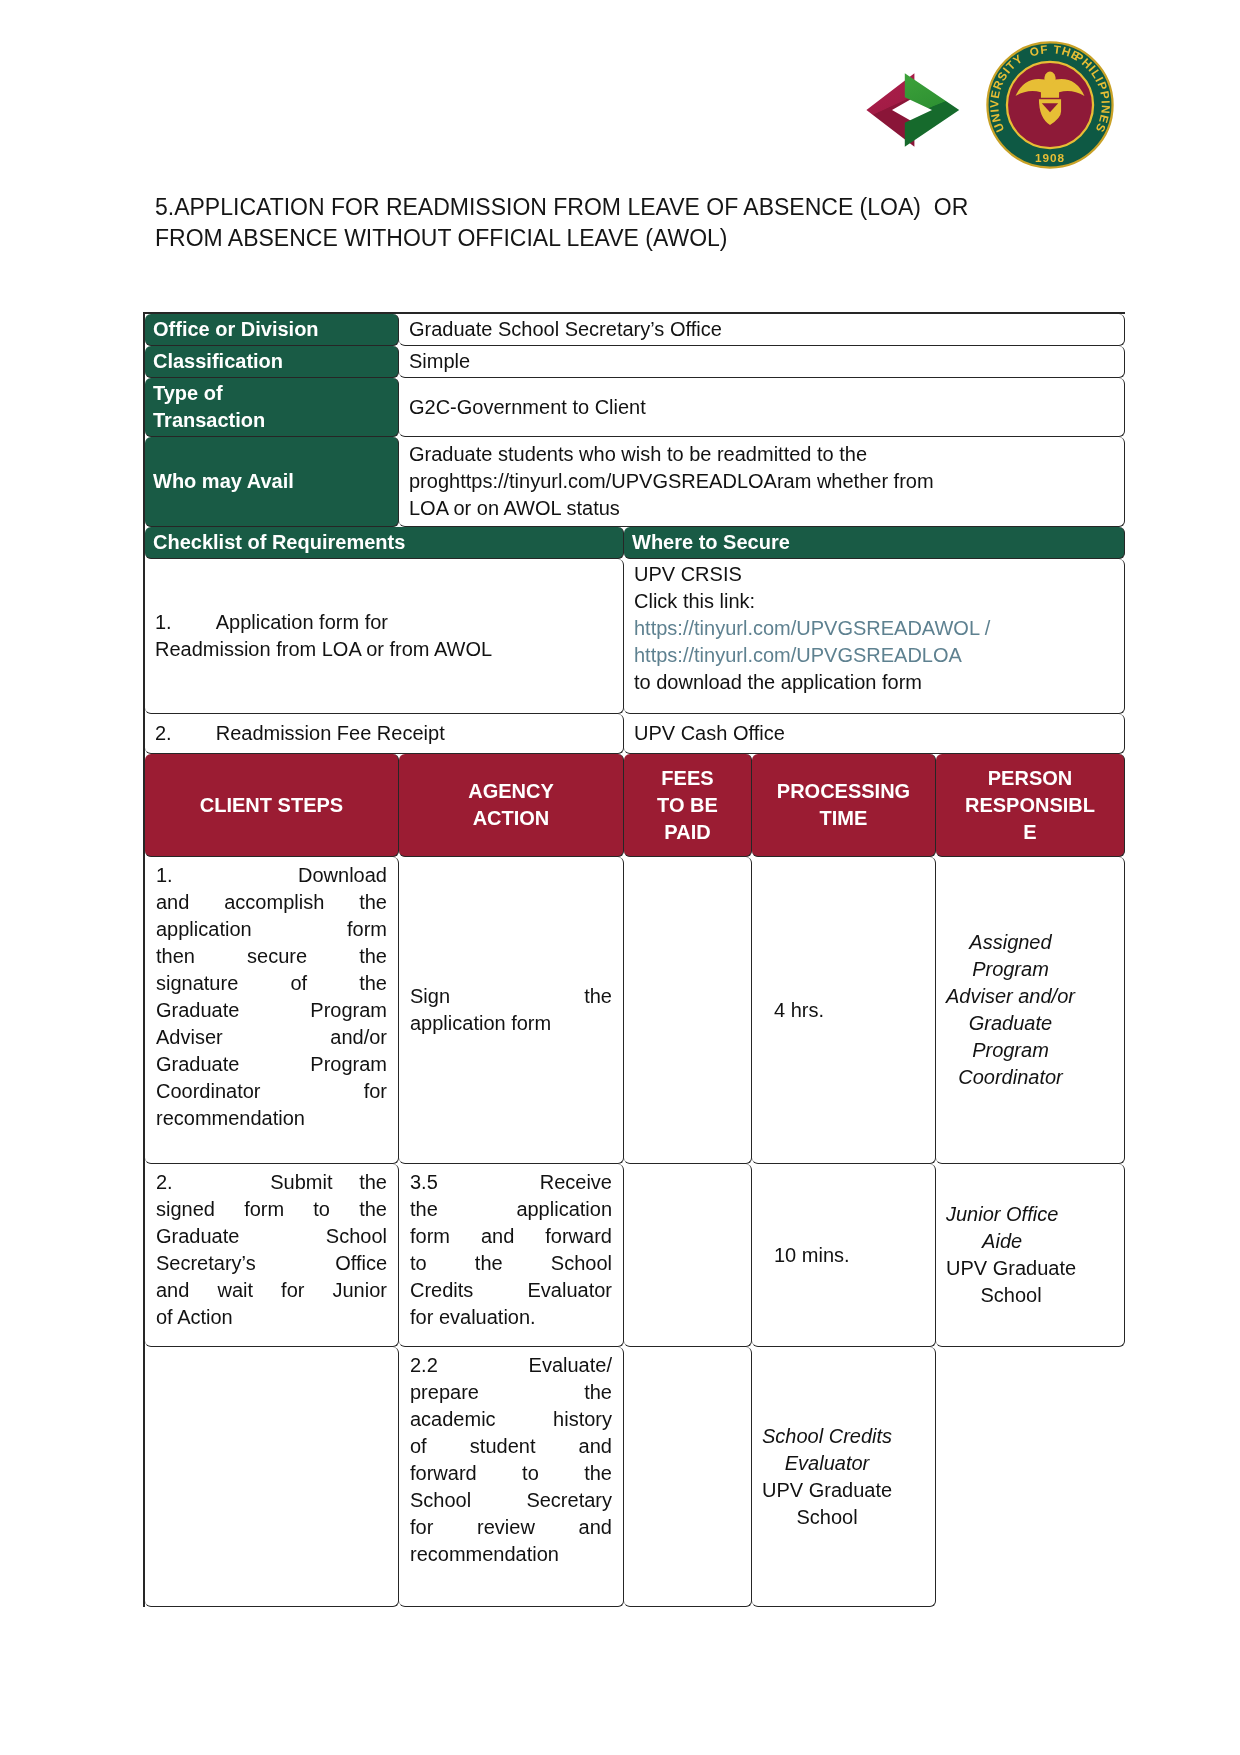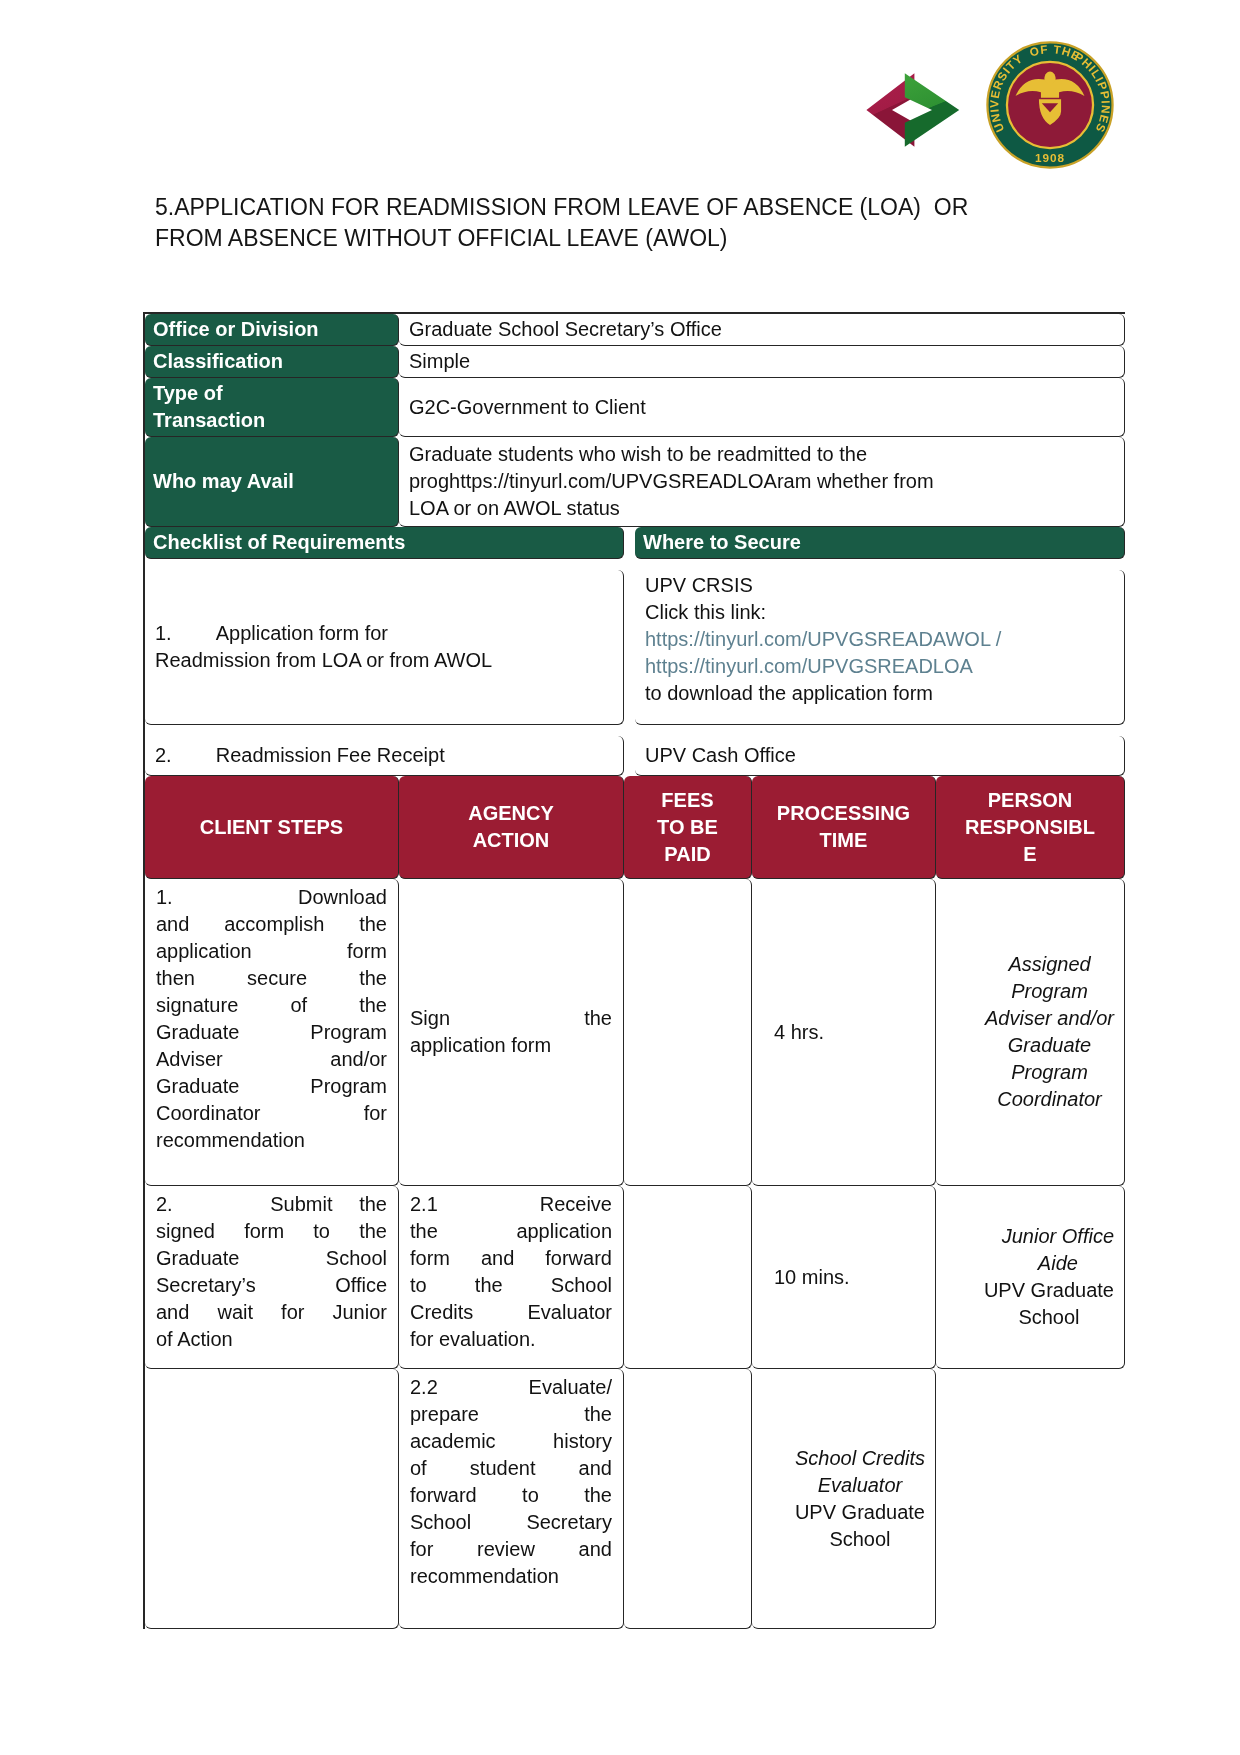--- a/index.html
+++ b/index.html
@@ -7,28 +7,28 @@
         font-family:"Liberation Sans",sans-serif;color:#121212;}
   .logo-arrows{position:absolute;left:856px;top:70px;width:112px;height:80px;}
   .logo-seal{position:absolute;left:982px;top:37px;width:136px;height:136px;}
   .content{position:absolute;left:143px;top:192px;width:1074px;}
   .title{margin:0 0 58px 12px;font-size:23px;line-height:31px;white-space:pre-wrap;color:#151515;}
   .tbl{width:982px;display:grid;border-left:2px solid #262626;border-top:2px solid #262626;box-sizing:border-box;}
   .tbl + .tbl{border-top:none;}
   .cell{border-right:1.8px solid #262626;border-bottom:1.8px solid #262626;box-sizing:border-box;
         font-size:20px;line-height:27px;padding:2px 10px;overflow:hidden;background:#fff;border-radius:6px;}
   .info{grid-template-columns:254px 1fr;}
-  .chk{grid-template-columns:479px 1fr;gap:11px;}
+  .chk{grid-template-columns:479px 1fr;}
   .bodytbl{grid-template-columns:254px 225px 128px 184px 1fr;}
   .glabel{background:var(--green,#195B45);color:#fff;font-weight:700;padding-left:8px;}
   .mhead{background:var(--maroon,#9B1C33);color:#fff;font-weight:700;display:flex;align-items:center;
          justify-content:center;text-align:center;white-space:pre-line;line-height:27px;}
   .prelinetxt{white-space:pre-line;}
   .vcenter{display:flex;flex-direction:column;justify-content:center;}
-  .hcenter{text-align:center;align-items:flex-end;}
+  .hcenter{text-align:center;align-items:flex-start;}
   .italic{font-style:italic;}
   .steps{padding:5px 11px;}
   .time{padding-left:22px;}
   .jline{display:flex;justify-content:space-between;}
   .tabgap{display:inline-block;width:44px;}
   .lnk{color:var(--link,#5E8190);cursor:pointer;}
   .h31{min-height:31px}.h55{min-height:55px}.h90{min-height:90px}.h155{min-height:155px}
   .h40{min-height:40px}.h103{min-height:103px}.h307{min-height:307px}.h183{min-height:183px}.h260{min-height:260px}
   .sealtext{font-family:"Liberation Sans",sans-serif;font-weight:700;letter-spacing:1px;fill:#E7BE35;}
 </style>
@@ -222,21 +222,21 @@
           <div class="jline">
             <span>and</span>
             <span>wait</span>
             <span>for</span>
             <span>Junior</span>
           </div>
           <div>of Action</div>
         </div>
       <div class="cell steps h183">
           <div class="jline">
-            <span>2.1</span>
+            <span>3.5</span>
             <span class="tabgap"></span>
             <span>Receive</span>
           </div>
           <div class="jline">
             <span>the</span>
             <span>application</span>
           </div>
           <div class="jline">
             <span>form</span>
             <span>and</span>

